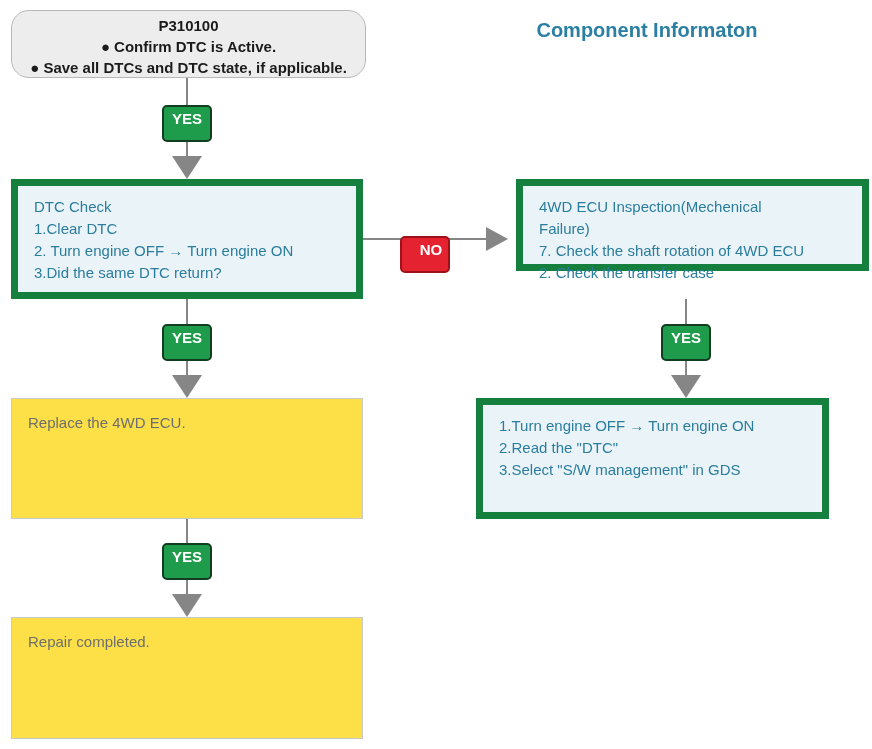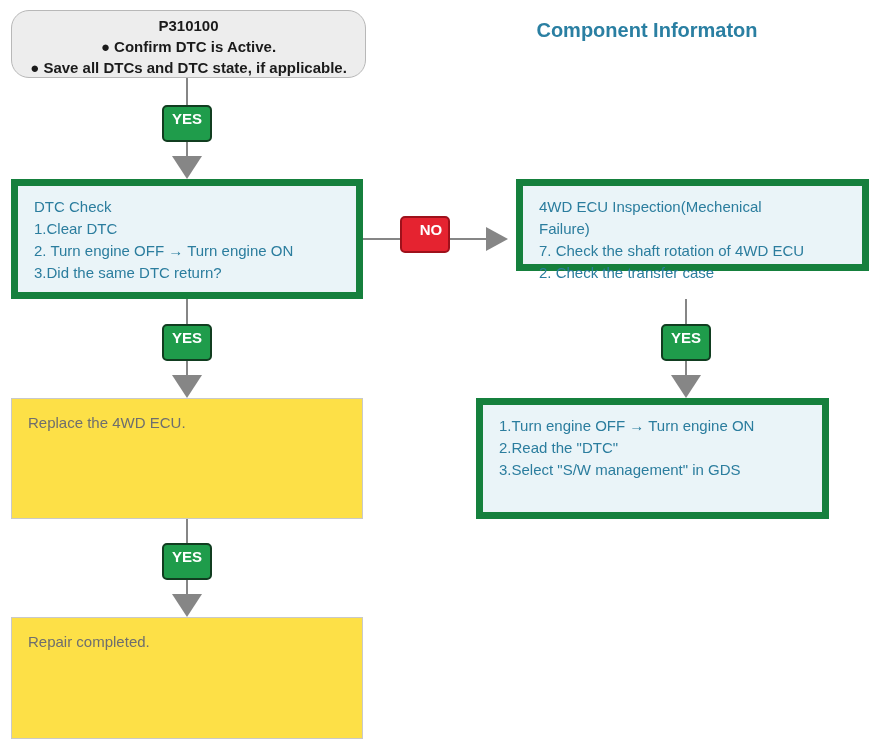--- a/index.html
+++ b/index.html
@@ -78,21 +78,21 @@
 
   <div class="node blue-box" style="left:11px; top:179px; width:352px; height:120px;">
     <div>DTC Check</div>
     <div>1.Clear DTC</div>
     <div>2. Turn engine OFF → Turn engine ON</div>
     <div>3.Did the same DTC return?</div>
   </div>
 
   <div class="hline" style="left:363px; top:238px; width:125px;"></div>
   <div class="arrow-right" style="left:486px; top:227px;"></div>
-  <div class="badge no" style="left:400px; top:216px;padding-left:12px;">NO</div>
+  <div class="badge no" style="left:400px; top:236px;padding-left:12px;">NO</div>
 
   <div class="node blue-box" style="left:508px; top:179px; width:353px; height:92px;margin-left:8px;">
     <div class="wrap-narrow">4WD ECU Inspection(Mechenical Failure)</div>
     <div>7. Check the shaft rotation of 4WD ECU</div>
     <div>2. Check the transfer case</div>
   </div>
 
   <div class="vline" style="left:186px; top:299px; height:78px;"></div>
   <div class="arrow-down" style="left:172px; top:375px;"></div>
   <div class="badge yes" style="left:162px; top:324px;">YES</div>

